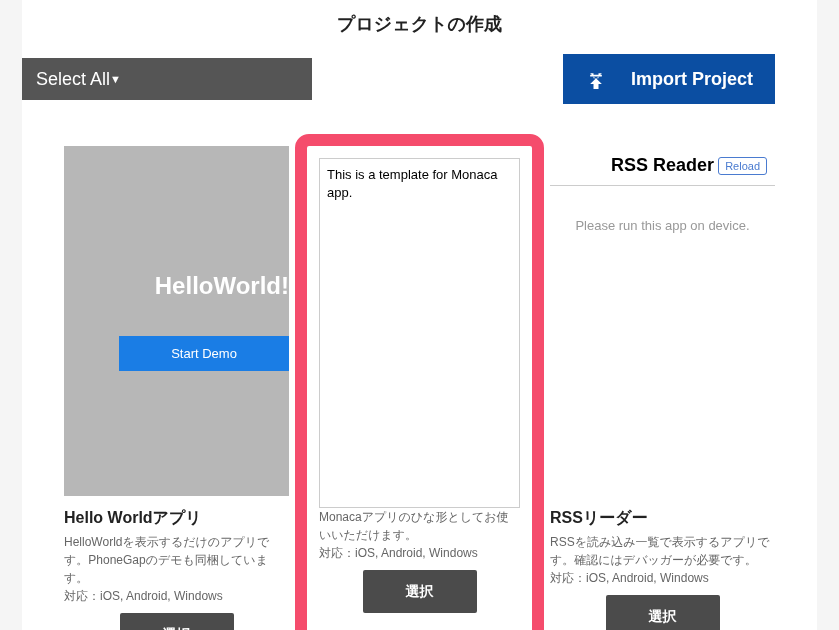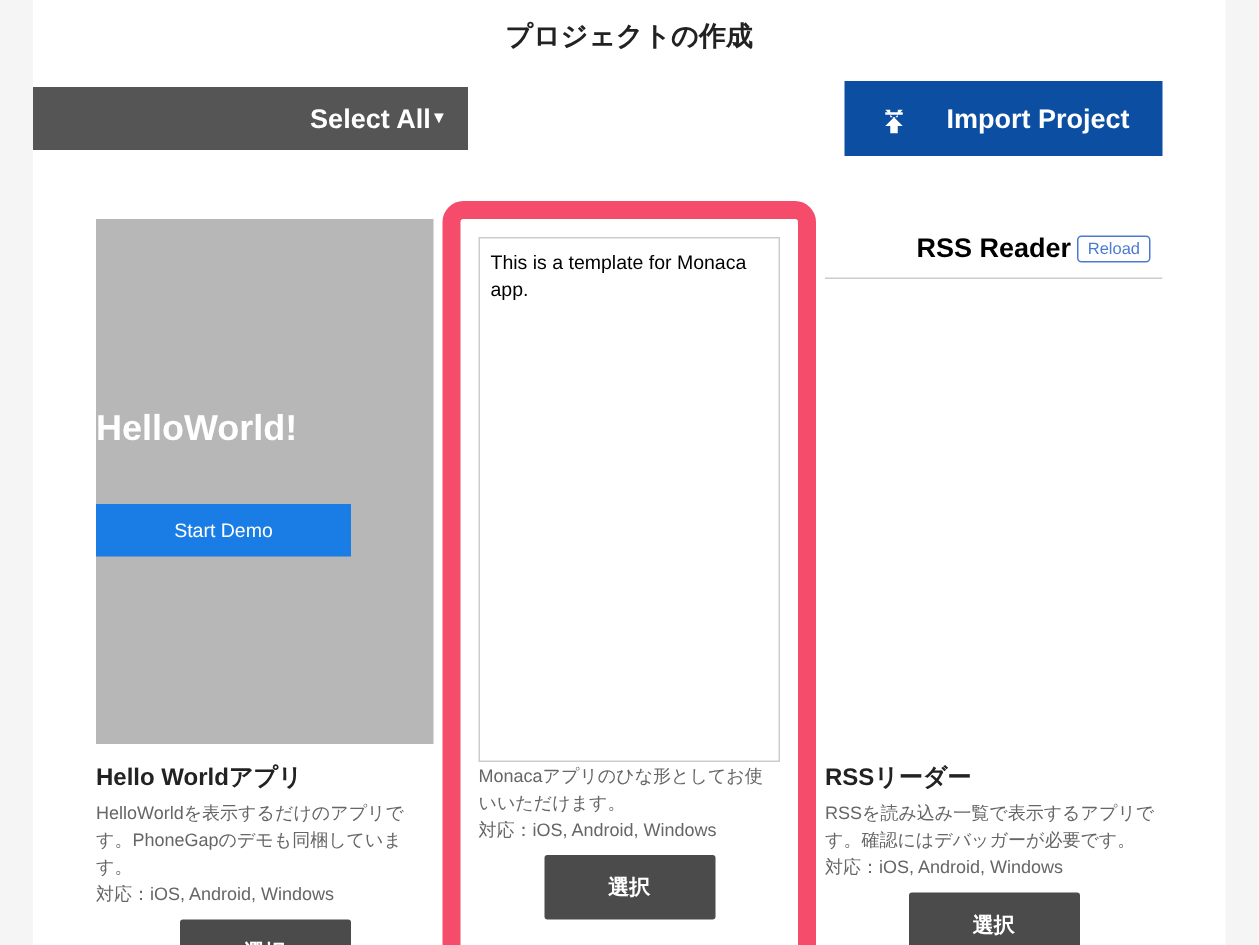--- a/index.html
+++ b/index.html
@@ -36,24 +36,24 @@
       padding: 0 42px 0 0;
       margin-bottom: 42px;
     }
     .select-all {
       background: #555;
       color: #fff;
       height: 42px;
       width: 290px;
       display: flex;
       align-items: center;
-      justify-content: flex-end;
+      justify-content: flex-start;
       padding: 0 14px;
       font-size: 18px;
-      font-weight: 700;
+      font-weight: 400;
       cursor: pointer;
     }
     .select-all .triangle {
       font-size: 11px;
     }
     .import-btn {
       background: #0b4ea2;
       color: #fff;
       border: none;
       height: 50px;
@@ -102,21 +102,21 @@
       position: relative;
       margin-bottom: 12px;
       overflow: hidden;
     }
     
     
     .preview-hello {
       background: #b7b7b7;
       display: flex;
       flex-direction: column;
-      align-items: flex-start;
+      align-items: flex-end;
       justify-content: center;
       border: none;
     }
     .hello-text {
       color: #fff;
       font-size: 24px;
       font-weight: 700;
       margin-bottom: 36px;
     }
     .start-demo-btn {
@@ -261,20 +261,21 @@
         </div>
       </div>
     </div>
 
     <div class="template-card">
       <div class="preview preview-rss">
         <div class="rss-header">
           <div class="rss-title">RSS Reader</div>
           <button class="reload-btn">Reload</button>
         </div>
+        <div class="rss-body">Please run this app on device.</div>
       </div>
       <div class="card-info">
         <div class="card-title">RSSリーダー</div>
         <div class="card-desc">RSSを読み込み一覧で表示するアプリです。確認にはデバッガーが必要です。</div>
         <div class="card-support">対応：iOS, Android, Windows</div>
         <div class="select-btn-wrap">
           <button class="select-btn">選択</button>
         </div>
       </div>
     </div>

